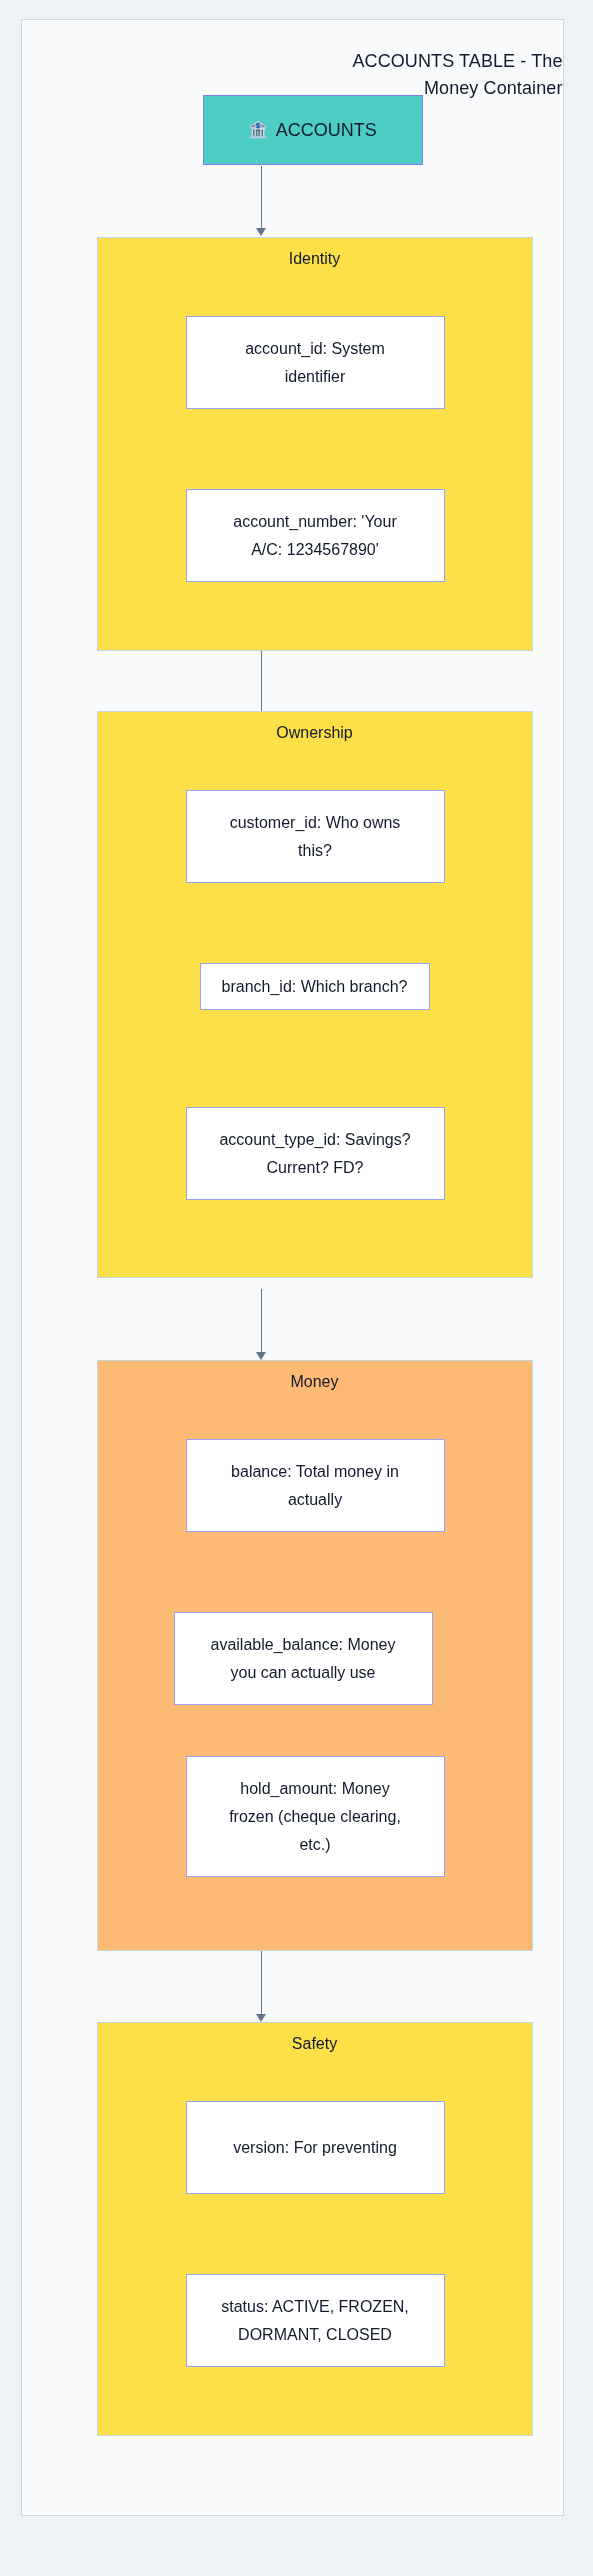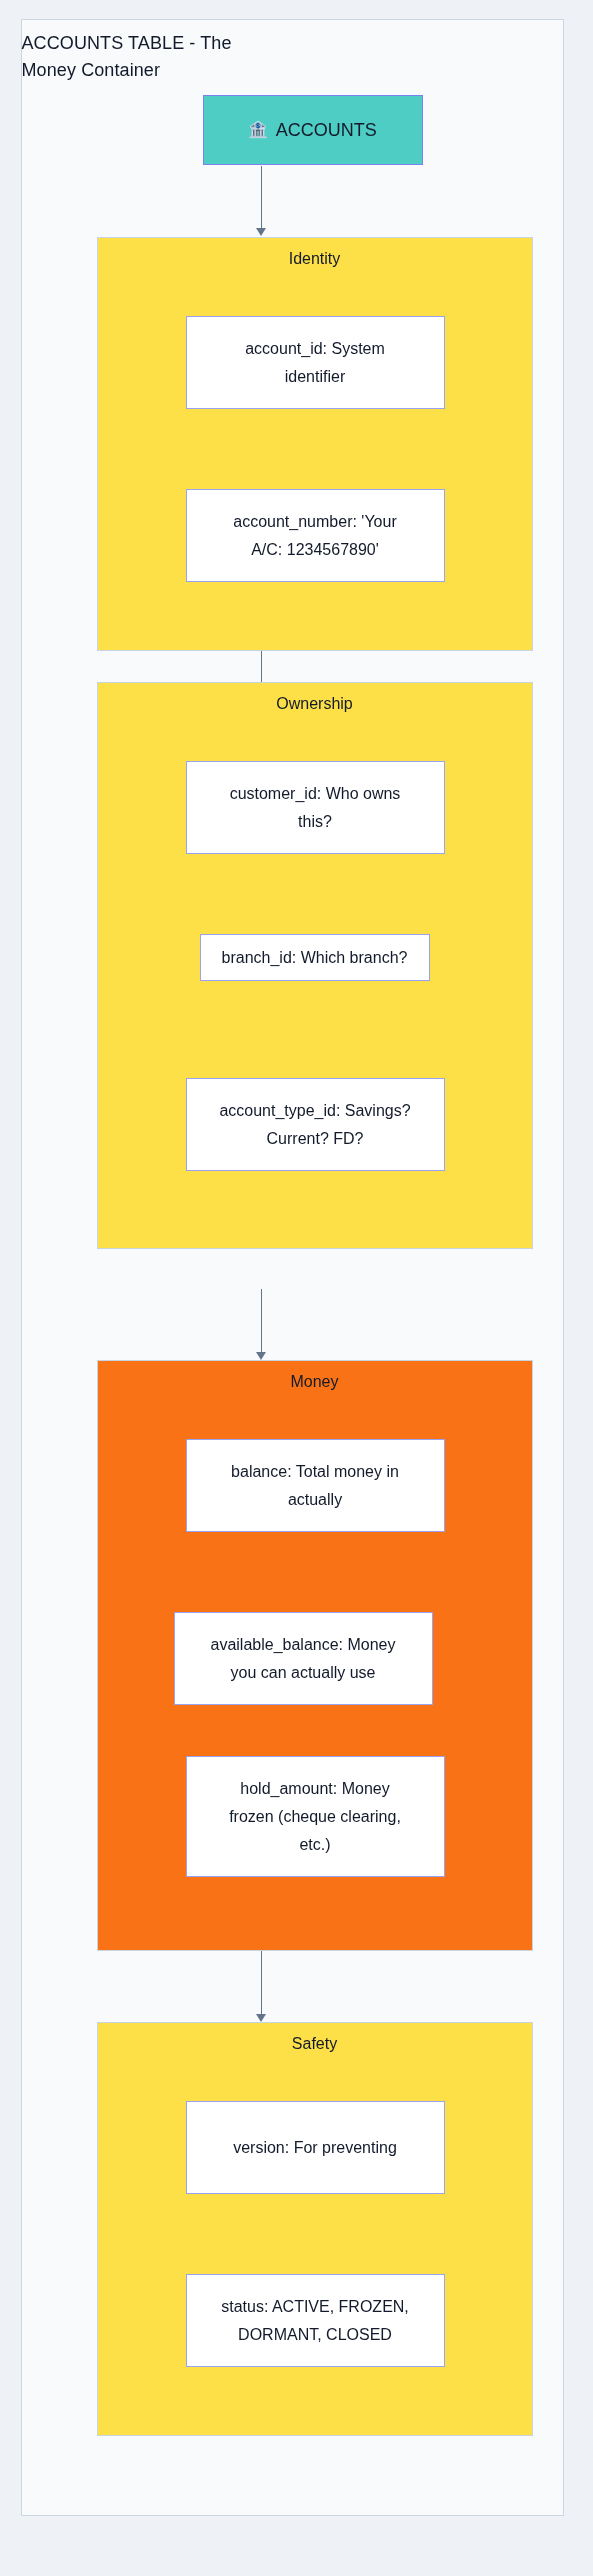--- a/index.html
+++ b/index.html
@@ -18,23 +18,23 @@
     width: 543px;
     height: 2497px;
     background: #f8fafc;
     border: 0.5px solid #ccd6e2;
   }
 
   
   .diagram-title {
     position: absolute;
     left: 0;
-    top: 10px;
+    top: 28px;
     width: 100%;
-    text-align: left;
+    text-align: right;
     font-size: 18px;
     line-height: 26.4px;
     color: #131a2b;
     letter-spacing: 0.1px;
   }
   .diagram-title .tl { display: block; }
 
   
   .root-node {
     position: absolute;
@@ -55,21 +55,21 @@
 
   
   .subgraph {
     position: absolute;
     left: 75px;
     width: 436px;
     border: 0.5px solid #c8d4e0;
     background: #fde047;
   }
   .subgraph.money {
-    background: #f97316;
+    background: #fdba74;
     border-color: #c8d4e0;
   }
   .subgraph-title {
     position: absolute;
     left: 0;
     top: 9.2px;
     width: 100%;
     text-align: center;
     font-size: 16px;
     line-height: 21.6px;
@@ -140,21 +140,21 @@
       <span class="txt">
         <span class="ln">account_number: 'Your</span>
         <span class="ln">A/C: 1234567890'</span>
       </span>
     </div>
   </div>
 
   <div class="connector" style="left:239px; top:631px; height:63px;"></div>
   <div class="arrowhead" style="left:234px; top:693px;"></div>
 
-  <div class="subgraph" style="top:662px; height:567px;">
+  <div class="subgraph" style="top:691px; height:567px;">
     <div class="subgraph-title">Ownership</div>
 
     <div class="field-node" style="left:88px; top:78px; width:259px; height:93px;">
       <span class="txt">
         <span class="ln">customer_id: Who owns</span>
         <span class="ln">this?</span>
       </span>
     </div>
 
     <div class="field-node" style="left:102px; top:251px; width:230px; height:47px;">

